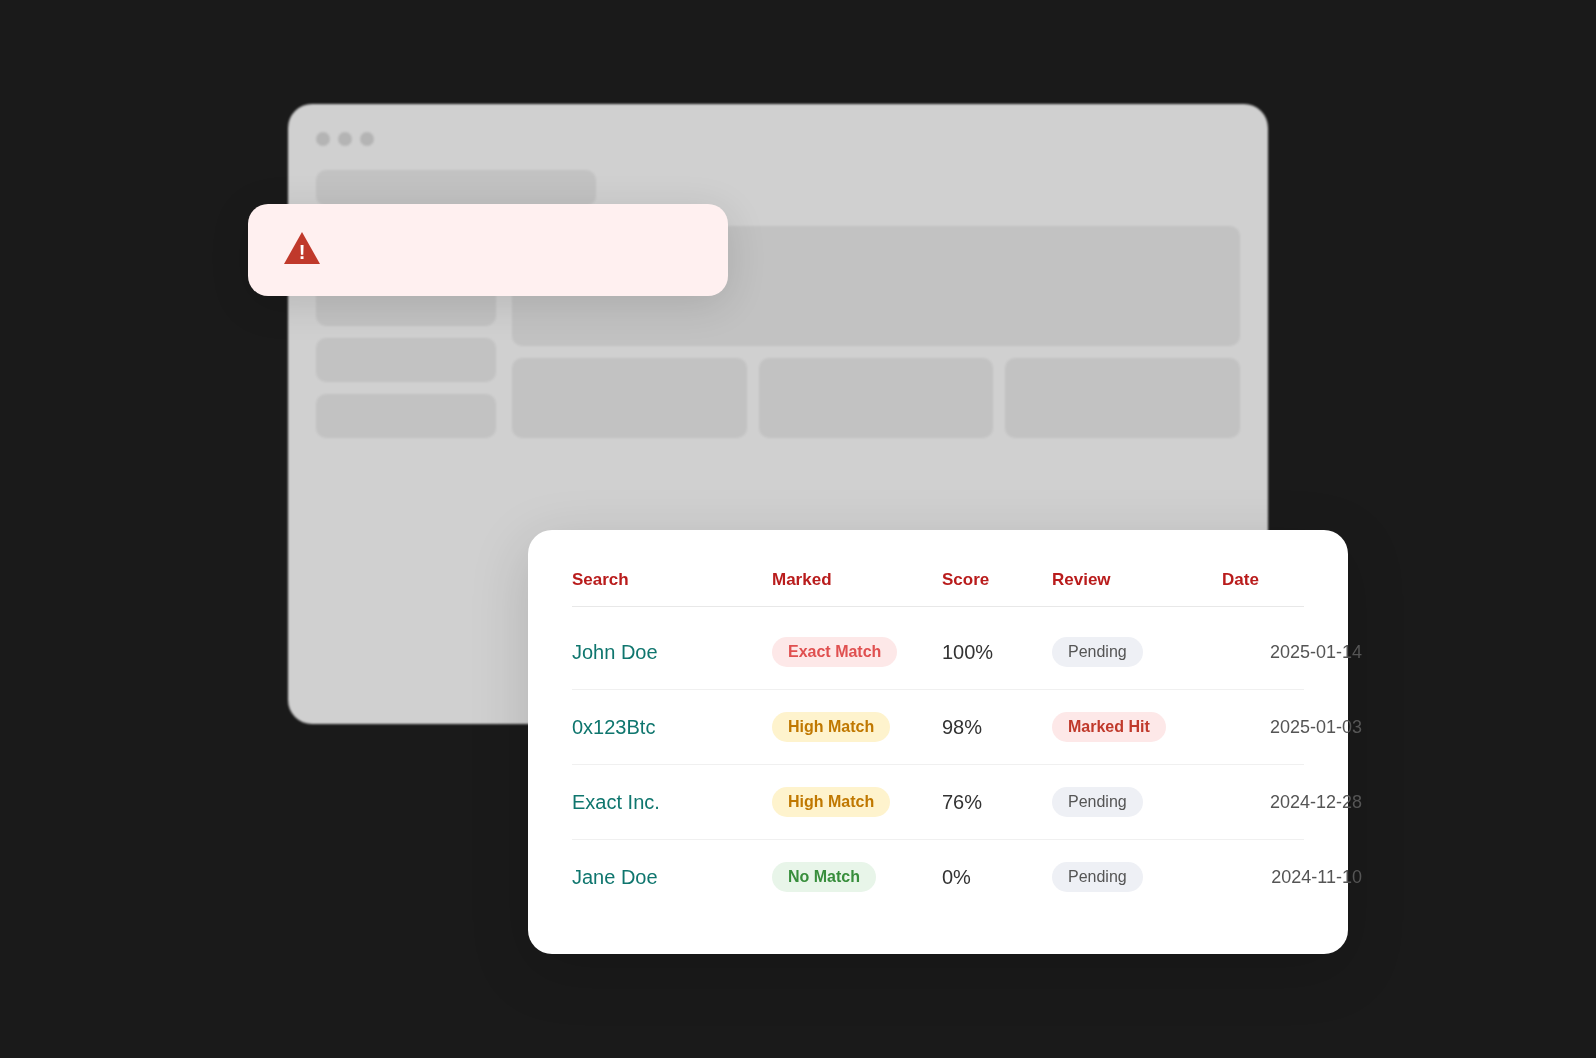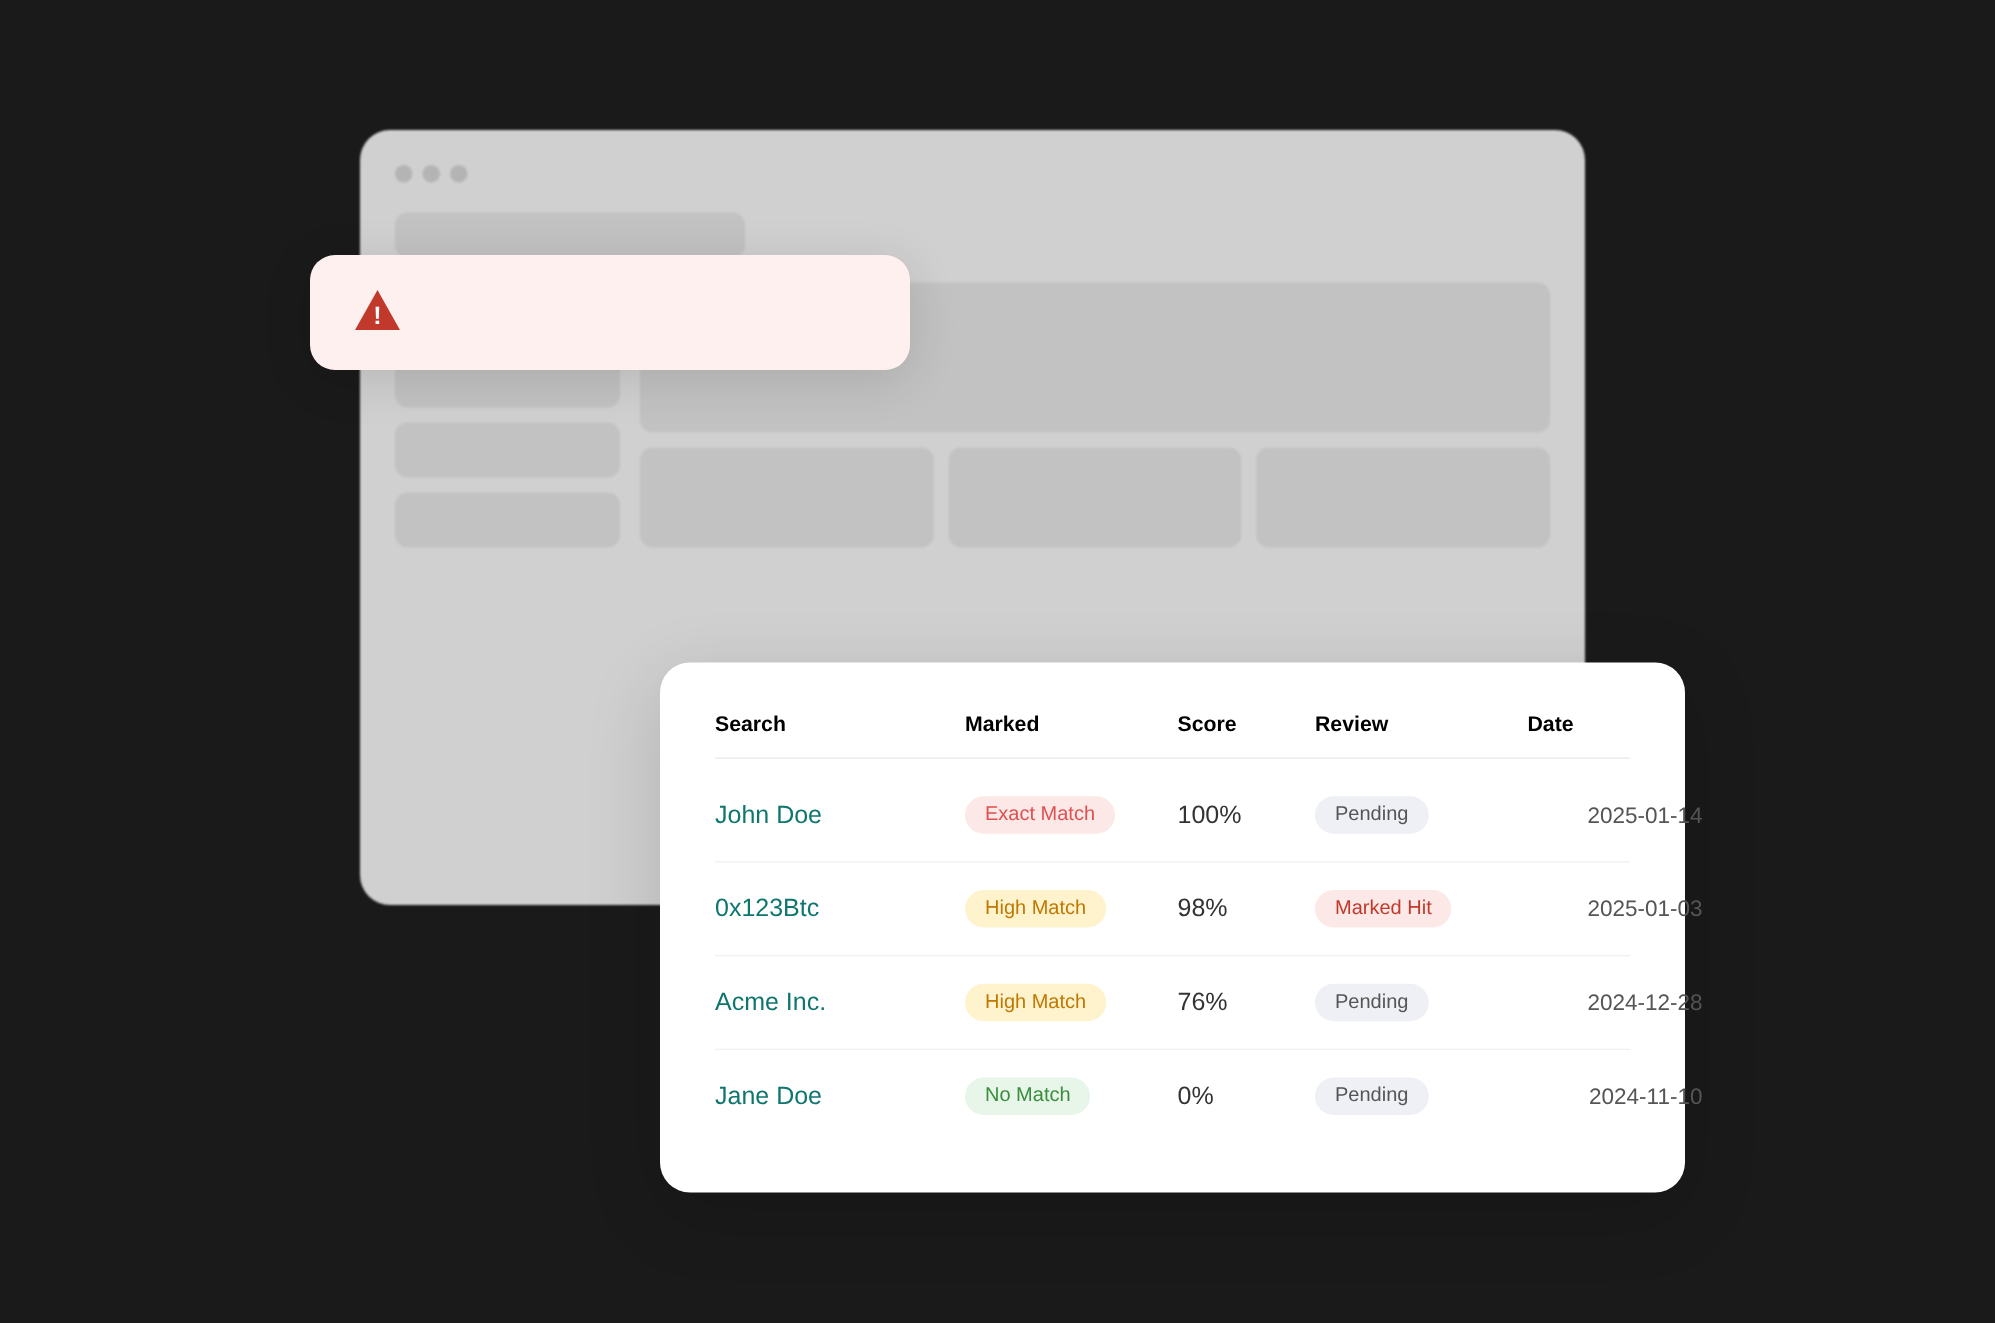--- a/index.html
+++ b/index.html
@@ -156,21 +156,21 @@
       display: grid;
       grid-template-columns: 200px 170px 110px 170px 140px;
       padding-bottom: 16px;
       border-bottom: 1.5px solid #e8e8e8;
       margin-bottom: 8px;
     }
 
     .table-header-cell {
       font-size: 17px;
       font-weight: 600;
-      color: #000000;
+      color: #b91c1c;
     }
 
     .table-data-row {
       display: grid;
       grid-template-columns: 200px 170px 110px 170px 140px;
       padding: 22px 0;
       border-bottom: 1.5px solid #f0f0f0;
       align-items: center;
     }
 
@@ -195,21 +195,21 @@
       color: #555;
       text-align: right;
     }
 
     
     .badge {
       display: inline-block;
       padding: 6px 16px;
       border-radius: 30px;
       font-size: 16px;
-      font-weight: 400;
+      font-weight: 700;
     }
 
     .badge-exact {
       background: #fde8e8;
       color: #e05050;
     }
 
     .badge-high {
       background: #fef3cd;
       color: #c07800;
@@ -300,21 +300,21 @@
     <div>
       <span class="badge badge-high">High Match</span>
     </div>
     <div class="cell-score">98%</div>
     <div>
       <span class="badge badge-marked-hit">Marked Hit</span>
     </div>
     <div class="cell-date">2025-01-03</div>
   </div>
         <div class="table-data-row">
-    <div class="cell-name">Acme Inc.</div>
+    <div class="cell-name">Exact Inc.</div>
     <div>
       <span class="badge badge-high">High Match</span>
     </div>
     <div class="cell-score">76%</div>
     <div>
       <span class="badge badge-pending">Pending</span>
     </div>
     <div class="cell-date">2024-12-28</div>
   </div>
         <div class="table-data-row">

